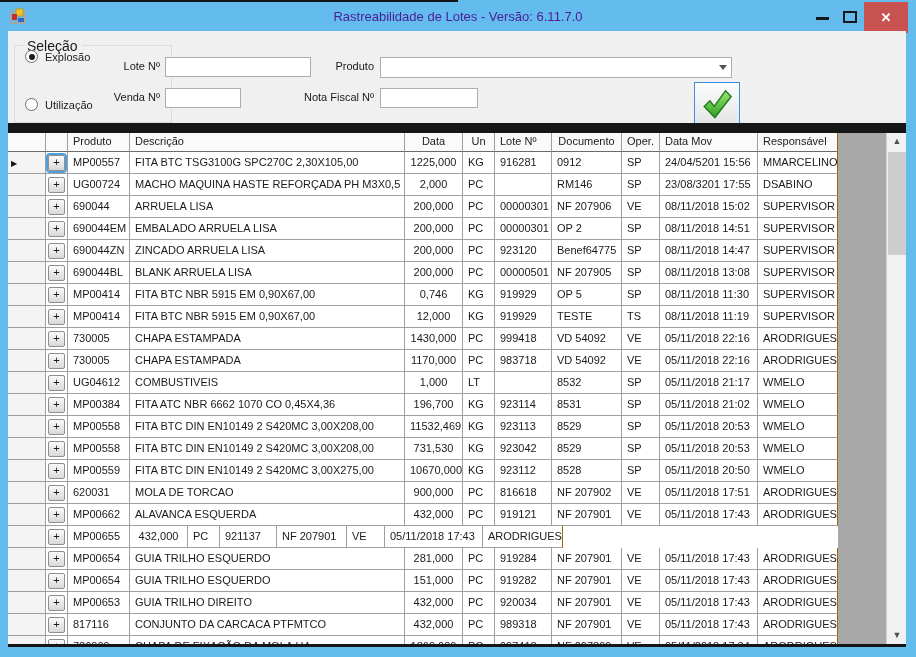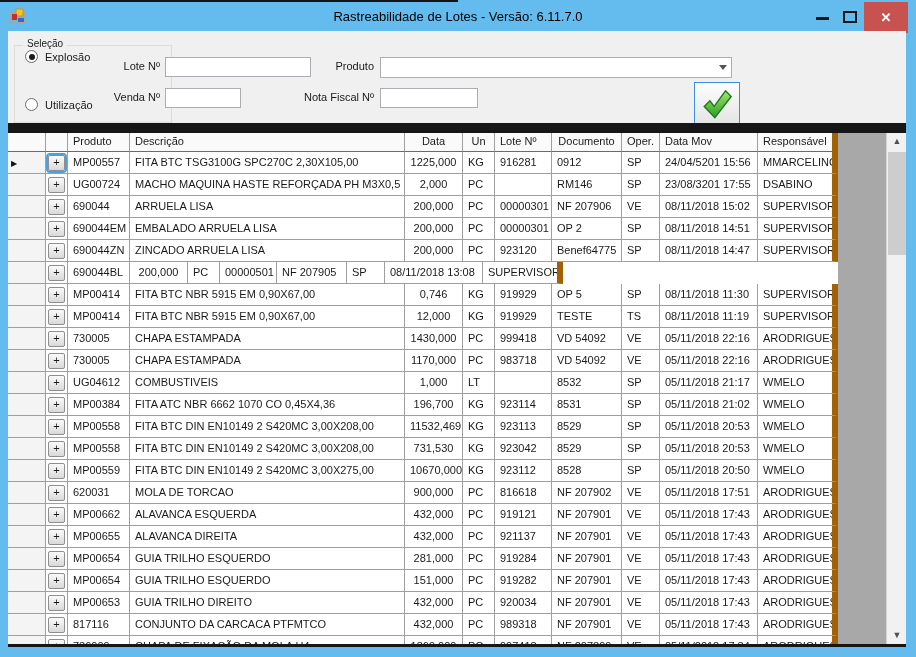--- a/index.html
+++ b/index.html
@@ -8,36 +8,36 @@
     position:relative;width:916px;height:657px;margin:0 auto;
     background:#63BBEE;overflow:hidden;
     font-family:"Liberation Sans",sans-serif;color:#1a1a1a;
   }
   .top-hairline{position:absolute;top:0;left:0;width:458px;height:2px;background:#12161a;}
   
   .titlebar{position:absolute;top:2px;left:0;width:100%;height:29px;background:#63BBEE;}
   .app-icon{position:absolute;left:10px;top:6px;width:16px;height:16px;}
   .title-text{
     position:absolute;left:0;right:0;top:0;height:29px;line-height:29px;
-    text-align:center;font-size:13px;color:#000000;
+    text-align:center;font-size:13px;color:#4c1d95;
   }
   .btn-min{position:absolute;left:816px;top:15px;width:13px;height:3px;background:#17171a;}
   .btn-max{position:absolute;left:843px;top:9px;width:14px;height:12px;border:2px solid #17171a;background:transparent;}
   .btn-close{
     position:absolute;left:864px;top:0;width:44px;height:31px;background:#C85250;
     color:#fff;text-align:center;line-height:31px;font-size:13px;font-weight:bold;
   }
   
   .body{position:absolute;left:8px;top:31px;width:898px;height:616px;background:#F0F0F0;}
   .groupbox{
     position:absolute;left:6px;top:14px;width:158px;height:78px;
     border:1px solid #DCDCDC;background:#F0F0F0;
   }
   .groupbox-label{
-    position:absolute;top:-8px;left:8px;background:#F0F0F0;padding:0 4px;font-size:10px;
+    position:absolute;top:-8px;left:8px;background:#F0F0F0;padding:0 4px;font-size:14px;
   }
   .radio-row{position:absolute;left:10px;display:flex;align-items:center;gap:7px;font-size:11px;}
   .radio-circle{
     width:13px;height:13px;border:1px solid #6d6d6d;border-radius:50%;background:#fff;
     display:flex;align-items:center;justify-content:center;flex:0 0 13px;
   }
   .radio-dot{width:6px;height:6px;border-radius:50%;background:#1d1d1d;}
   .fld-label{position:absolute;font-size:11px;text-align:right;}
   .textbox{
     position:absolute;height:20px;border:1px solid #ABADB3;background:#fff;
@@ -75,21 +75,21 @@
   .c-rowhdr{width:38px;background:#F4F4F4;padding:0 3px;}
   .c-exp{width:22px;display:flex;align-items:center;justify-content:center;padding:0;}
   .c-prod{width:62px;}
   .c-desc{width:275px;}
   .c-quant{width:58px;text-align:center;}
   .c-un{width:32px;}
   .c-lote{width:57px;}
   .c-doc{width:70px;}
   .c-oper{width:38px;}
   .c-data{width:98px;}
-  .c-resp{width:80px;border-right:6px solid #a16207;}
+  .c-resp{width:80px;border-right:1px solid #a16207;}
   .hdr .c-quant,.hdr .c-un,.hdr .c-doc,.hdr .c-oper{text-align:center;}
   .expand-btn{
     width:17px;height:16px;border:1px solid #8E8E8E;border-radius:2px;
     background:linear-gradient(#FAFAFA,#D9D9D9);
     font-size:11px;line-height:13px;text-align:center;color:#1a1a1a;padding:0;
     font-family:"Liberation Sans",sans-serif;
   }
   .grow.current .expand-btn{outline:2px solid #4E9FDD;outline-offset:0;}
   .selector-arrow{font-size:8px;line-height:21px;color:#111;}
   
@@ -259,20 +259,21 @@
     <div class="gcell c-oper">SP</div>
     <div class="gcell c-data">08/11/2018 14:47</div>
     <div class="gcell c-resp">SUPERVISOR</div>
   </div>
           <div class="grow">
     <div class="gcell c-rowhdr"><span class="selector-arrow"></span></div>
     <div class="gcell c-exp">
               <button class="expand-btn">+</button>
             </div>
     <div class="gcell c-prod">690044BL</div>
+    <div class="gcell c-desc">BLANK ARRUELA LISA</div>
     <div class="gcell c-quant">200,000</div>
     <div class="gcell c-un">PC</div>
     <div class="gcell c-lote">00000501</div>
     <div class="gcell c-doc">NF 207905</div>
     <div class="gcell c-oper">SP</div>
     <div class="gcell c-data">08/11/2018 13:08</div>
     <div class="gcell c-resp">SUPERVISOR</div>
   </div>
           <div class="grow">
     <div class="gcell c-rowhdr"><span class="selector-arrow"></span></div>
@@ -438,21 +439,20 @@
     <div class="gcell c-oper">VE</div>
     <div class="gcell c-data">05/11/2018 17:43</div>
     <div class="gcell c-resp">ARODRIGUES</div>
   </div>
           <div class="grow">
     <div class="gcell c-rowhdr"><span class="selector-arrow"></span></div>
     <div class="gcell c-exp">
               <button class="expand-btn">+</button>
             </div>
     <div class="gcell c-prod">MP00655</div>
-    <div class="gcell c-desc">ALAVANCA DIREITA</div>
     <div class="gcell c-quant">432,000</div>
     <div class="gcell c-un">PC</div>
     <div class="gcell c-lote">921137</div>
     <div class="gcell c-doc">NF 207901</div>
     <div class="gcell c-oper">VE</div>
     <div class="gcell c-data">05/11/2018 17:43</div>
     <div class="gcell c-resp">ARODRIGUES</div>
   </div>
           <div class="grow">
     <div class="gcell c-rowhdr"><span class="selector-arrow"></span></div>

